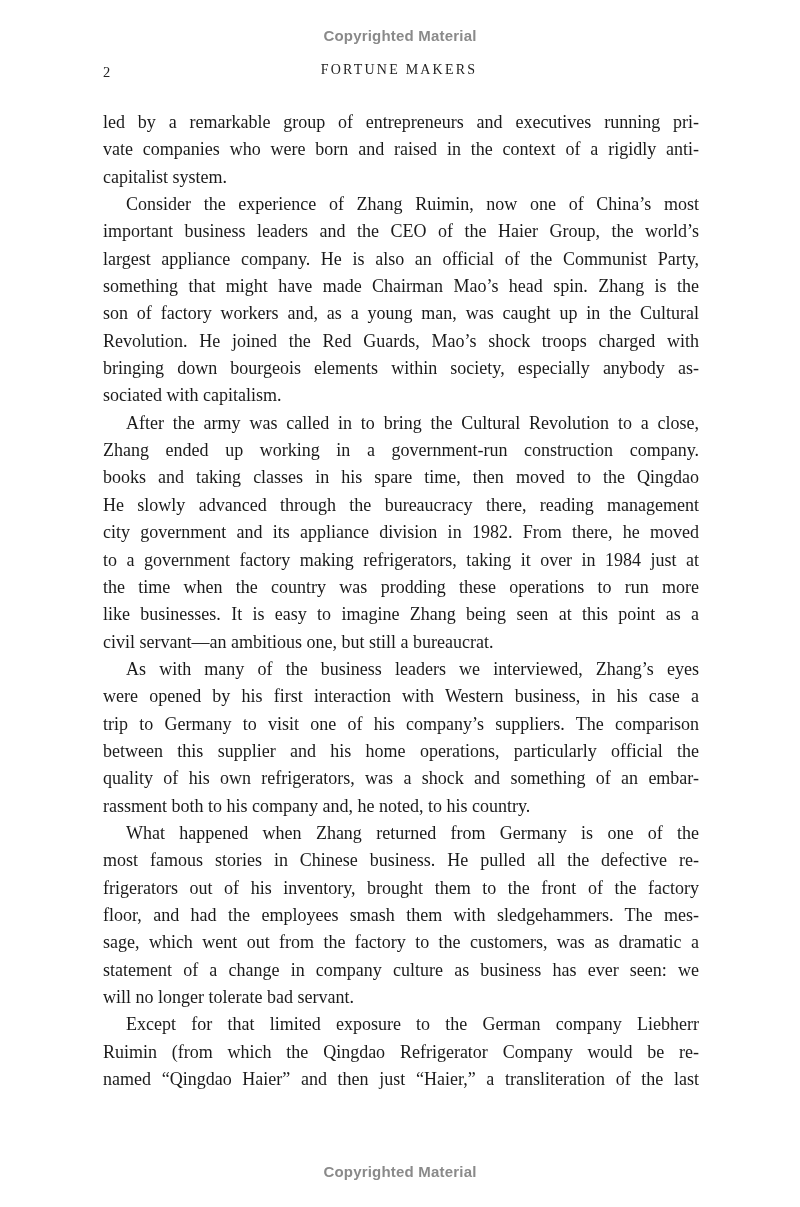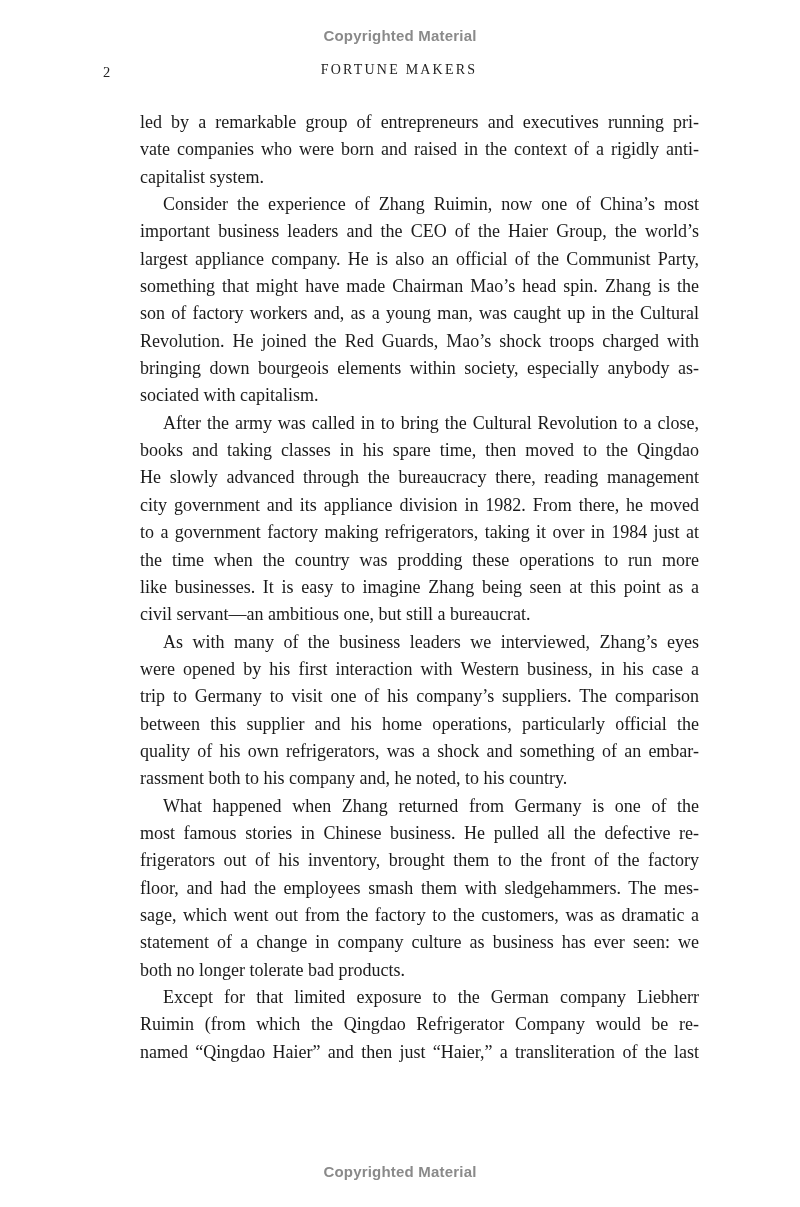--- a/index.html
+++ b/index.html
@@ -55,21 +55,20 @@
     left: 103px;
     width: 596px;
     font-size: 18px;
   }
   .paragraph { margin: 0; padding: 0; }
   .line {
     height: 27.35px;
     overflow: hidden;
     text-align: justify;
     text-align-last: justify;
-    margin-left: 37px;
   }
   .line.para-end { text-align-last: left; }
   .line.indent { text-indent: 23px; }
 </style>
 </head>
 <body>
 
 <div class="page" style="--ink: #1a1a1a; --muted: #8a8a8a;">
 
   <div class="copyright-notice copyright-top">Copyrighted Material</div>
@@ -90,20 +89,21 @@
         <div class="line">important business leaders and the CEO of the Haier Group, the world’s</div>
         <div class="line">largest appliance company. He is also an official of the Communist Party,</div>
         <div class="line">something that might have made Chairman Mao’s head spin. Zhang is the</div>
         <div class="line">son of factory workers and, as a young man, was caught up in the Cultural</div>
         <div class="line">Revolution. He joined the Red Guards, Mao’s shock troops charged with</div>
         <div class="line">bringing down bourgeois elements within society, especially anybody as-</div>
         <div class="line para-end">sociated with capitalism.</div>
       </div>
       <div class="paragraph">
         <div class="line indent">After the army was called in to bring the Cultural Revolution to a close,</div>
+        <div class="line">Zhang ended up working in a government-run construction company.</div>
         <div class="line">books and taking classes in his spare time, then moved to the Qingdao</div>
         <div class="line">He slowly advanced through the bureaucracy there, reading management</div>
         <div class="line">city government and its appliance division in 1982. From there, he moved</div>
         <div class="line">to a government factory making refrigerators, taking it over in 1984 just at</div>
         <div class="line">the time when the country was prodding these operations to run more</div>
         <div class="line">like businesses. It is easy to imagine Zhang being seen at this point as a</div>
         <div class="line para-end">civil servant—an ambitious one, but still a bureaucrat.</div>
       </div>
       <div class="paragraph">
         <div class="line indent">As with many of the business leaders we interviewed, Zhang’s eyes</div>
@@ -113,21 +113,21 @@
         <div class="line">quality of his own refrigerators, was a shock and something of an embar-</div>
         <div class="line para-end">rassment both to his company and, he noted, to his country.</div>
       </div>
       <div class="paragraph">
         <div class="line indent">What happened when Zhang returned from Germany is one of the</div>
         <div class="line">most famous stories in Chinese business. He pulled all the defective re-</div>
         <div class="line">frigerators out of his inventory, brought them to the front of the factory</div>
         <div class="line">floor, and had the employees smash them with sledgehammers. The mes-</div>
         <div class="line">sage, which went out from the factory to the customers, was as dramatic a</div>
         <div class="line">statement of a change in company culture as business has ever seen: we</div>
-        <div class="line para-end">both no longer tolerate bad products.</div>
+        <div class="line para-end">will no longer tolerate bad servant.</div>
       </div>
       <div class="paragraph">
         <div class="line indent">Except for that limited exposure to the German company Liebherr</div>
         <div class="line">Ruimin (from which the Qingdao Refrigerator Company would be re-</div>
         <div class="line">named “Qingdao Haier” and then just “Haier,” a transliteration of the last</div>
       </div>
     </div>
 
   <div class="copyright-notice copyright-bottom">Copyrighted Material</div>
 

